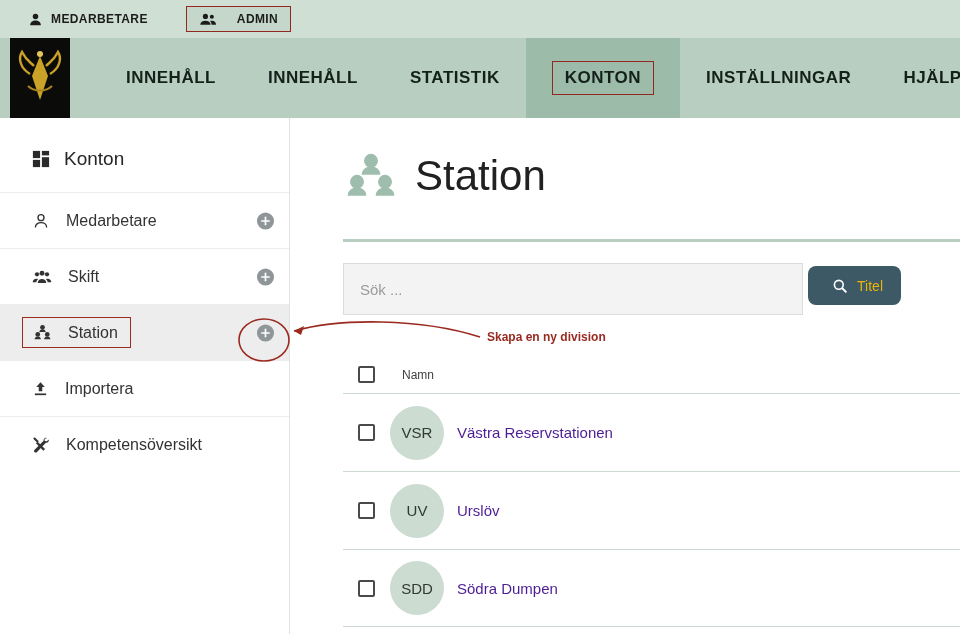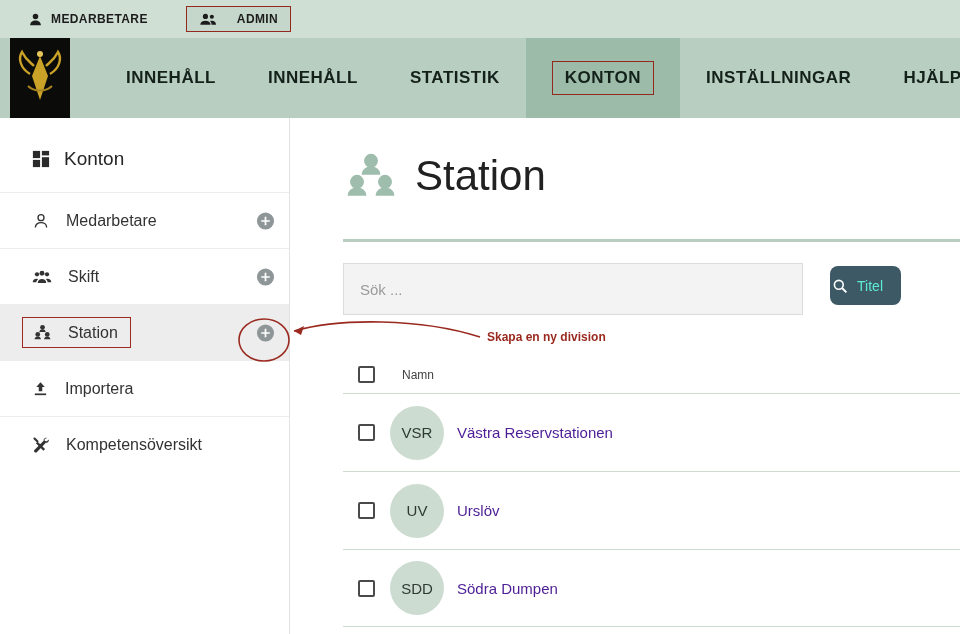--- a/index.html
+++ b/index.html
@@ -45,22 +45,22 @@
   .main { position:absolute; left:291px; top:118px; width:669px; height:516px; background:#fff; }
   .page-header { position:absolute; left:52px; top:30px; display:flex; align-items:center; gap:16px; }
   .page-title { font-size:42px; color:#212121; font-weight:normal; }
   .rule { position:absolute; left:52px; top:121px; width:617px; height:3px; background:#b8cec0; }
 
   .search-row { position:absolute; left:52px; top:145px; width:617px; }
   .search-input { width:460px; height:52px; background:#f3f3f3; border:1px solid #dcdcdc;
                   border-radius:0; padding:0 16px; font-size:15px; color:#444;
                   font-family:"Liberation Sans", sans-serif; outline:none; }
   .search-input::placeholder { color:#9a9a9a; }
-  .title-btn { position:absolute; right:59px; top:3px; height:39px; padding:0 18px 0 2px;
-               background:#3d5966; border:none; border-radius:8px; color:#5eead4;
+  .title-btn { position:absolute; right:59px; top:3px; height:39px; padding:0 18px 0 24px;
+               background:#3d5966; border:none; border-radius:8px; color:#eab308;
                display:flex; align-items:center; gap:9px; font-size:14px;
                font-family:"Liberation Sans", sans-serif; cursor:pointer; }
 
   .table { position:absolute; left:52px; top:238px; width:617px; }
   .thead { display:flex; align-items:center; height:37px; }
   .thead .col-name { font-size:12px; color:#424242; margin-left:27px; }
   .checkbox { width:17px; height:17px; border:2px solid #4a4a4a; border-radius:2px;
               background:#fff; margin-left:15px; flex:0 0 auto; cursor:pointer; }
   .trow { display:flex; align-items:center; height:78px; border-top:1px solid #ccdad0; }
   .trow:last-child { border-bottom:1px solid #ccdad0; }

